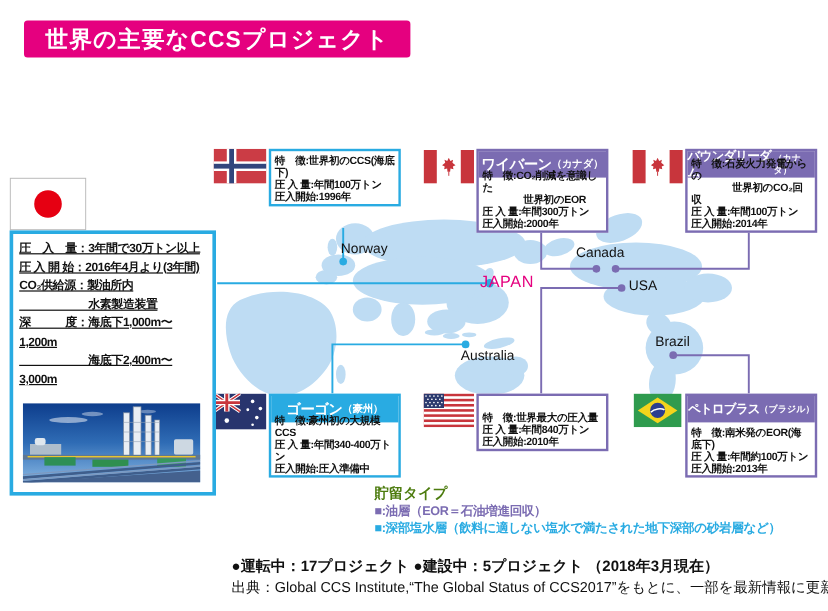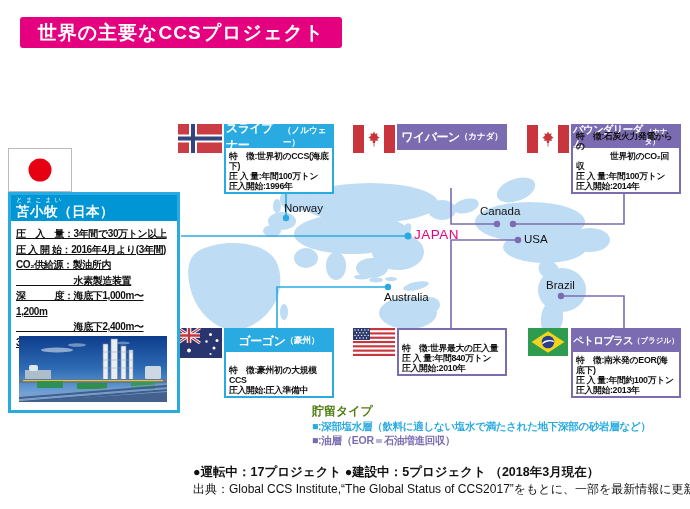--- a/index.html
+++ b/index.html
@@ -8,21 +8,21 @@
 
   
   .title-banner{position:absolute;left:20px;top:17px;width:322px;height:31px;
     background:#e5007f;color:#fff;font-weight:bold;font-size:19px;letter-spacing:1px;
     display:flex;align-items:center;justify-content:center;border-radius:3px;z-index:3;}
 
   
   .map-svg{position:absolute;left:0;top:0;width:690px;height:509px;z-index:0;}
   .map-label{position:absolute;z-index:1;font-weight:normal;font-size:11.5px;color:#111;}
   .lbl-norway{left:284px;top:202px;}
-  .lbl-japan{left:414px;top:227px;color:#e5007f;font-size:13.5px;letter-spacing:.5px;}
+  .lbl-japan{left:400px;top:227px;color:#e5007f;font-size:13.5px;letter-spacing:.5px;}
   .lbl-canada{left:480px;top:205px;}
   .lbl-usa{left:524px;top:233px;}
   .lbl-australia{left:384px;top:291px;}
   .lbl-brazil{left:546px;top:279px;}
 
   
   .card{position:absolute;width:110px;border:2px solid;background:#fff;box-sizing:border-box;z-index:2;}
   .card.cyan{border-color:#29abe2;}
   .card.purple{border-color:#7b6cb2;}
   .card-title{height:22px;display:flex;align-items:center;justify-content:center;color:#fff;font-weight:bold;}
@@ -208,35 +208,37 @@
   <div class="flag" style="left:528px;top:328px">
     <svg width="40" height="28">
         <rect width="40" height="28" fill="#2f9b4e"></rect>
         <polygon points="20,3.2 36.5,14 20,24.8 3.5,14" fill="#f3d41c"></polygon>
         <circle cx="20" cy="14" r="6.3" fill="#2b3d8f"></circle>
         <path d="M14.4 15.6C17.2 12.4 23.2 11.9 25.7 13.6" stroke="#fff" stroke-width="1.3" fill="none"></path>
       </svg>
   </div>
 
   <div class="card cyan" style="left:224px;top:124px">
-    <div class="card-title">
-        <span class="pname">スライプナー</span>
-        <span class="pctry">（ノルウェー）</span>
-      </div>
     <div class="card-body">
       <div class="row">特　徴:世界初のCCS(海底下)</div>
       <div class="row">圧 入 量:年間100万トン</div>
       <div class="row">圧入開始:1996年</div>
     </div>
   </div>
   <div class="card purple" style="left:397px;top:124px">
     <div class="card-title">
         <span class="pname">ワイバーン</span>
         <span class="pctry">（カナダ）</span>
       </div>
+    <div class="card-body">
+      <div class="row">特　徴:CO₂削減を意識した
+　　　　世界初のEOR</div>
+      <div class="row">圧 入 量:年間300万トン</div>
+      <div class="row">圧入開始:2000年</div>
+    </div>
   </div>
   <div class="card purple tight" style="left:571px;top:124px">
     <div class="card-title">
         <span class="pname">バウンダリーダム</span>
         <span class="pctry">（カナダ）</span>
       </div>
     <div class="card-body">
       <div class="row">特　徴:石炭火力発電からの
 　　　　世界初のCO₂回収</div>
       <div class="row">圧 入 量:年間100万トン</div>
@@ -244,20 +246,21 @@
     </div>
   </div>
 
   <div class="card cyan" style="left:224px;top:328px">
     <div class="card-title">
         <span class="pname">ゴーゴン</span>
         <span class="pctry">（豪州）</span>
       </div>
     <div class="card-body">
       <div class="row">特　徴:豪州初の大規模CCS</div>
+      <div class="row">圧 入 量:年間340-400万トン</div>
       <div class="row">圧入開始:圧入準備中</div>
     </div>
   </div>
   <div class="card purple" style="left:397px;top:328px">
     <div class="card-body">
       <div class="row">特　徴:世界最大の圧入量</div>
       <div class="row">圧 入 量:年間840万トン</div>
       <div class="row">圧入開始:2010年</div>
     </div>
   </div>
@@ -273,24 +276,20 @@
     </div>
   </div>
 
   <div class="jp-flag">
     <svg width="64" height="44">
         <rect x=".5" y=".5" width="63" height="43" fill="#fff" stroke="#bbb"></rect>
         <circle cx="32" cy="22" r="11.5" fill="#e60012"></circle>
       </svg>
   </div>
   <div class="tomakomai">
-    <div class="tk-title">
-      <div class="furigana">とまこまい</div>
-      <div class="tk-name">苫小牧（日本）</div>
-    </div>
     <div class="tk-body">
       <div class="tk-row">圧　入　量：3年間で30万トン以上</div>
       <div class="tk-row">圧 入 開 始：2016年4月より(3年間)</div>
       <div class="tk-row">CO₂供給源：製油所内
 　　　　　　水素製造装置</div>
       <div class="tk-row">深　　　度：海底下1,000m〜1,200m
 　　　　　　海底下2,400m〜3,000m</div>
     </div>
     <div class="tk-photo">
       <svg width="148" height="66" viewBox="0 0 148 66">
@@ -328,22 +327,22 @@
             <path d="M0 59.5L148 48"></path>
             <path d="M0 64L148 52.3"></path>
           </g>
         <polygon points="0,66 148,56 148,66" fill="#44618e"></polygon>
       </svg>
     </div>
   </div>
 
   <div class="legend">
     <div class="legend-title">貯留タイプ</div>
+    <div class="legend-item li-purple">■:油層（EOR＝石油増進回収）</div>
     <div class="legend-item li-cyan">■:深部塩水層（飲料に適しない塩水で満たされた地下深部の砂岩層など）</div>
-    <div class="legend-item li-purple">■:油層（EOR＝石油増進回収）</div>
   </div>
 
   <div class="footer">
     <div class="f1">●運転中：17プロジェクト ●建設中：5プロジェクト （2018年3月現在）</div>
     <div class="f2">出典：Global CCS Institute,“The Global Status of CCS2017”をもとに、一部を最新情報に更新</div>
   </div>
 
 </div>
 
 </body></html>

